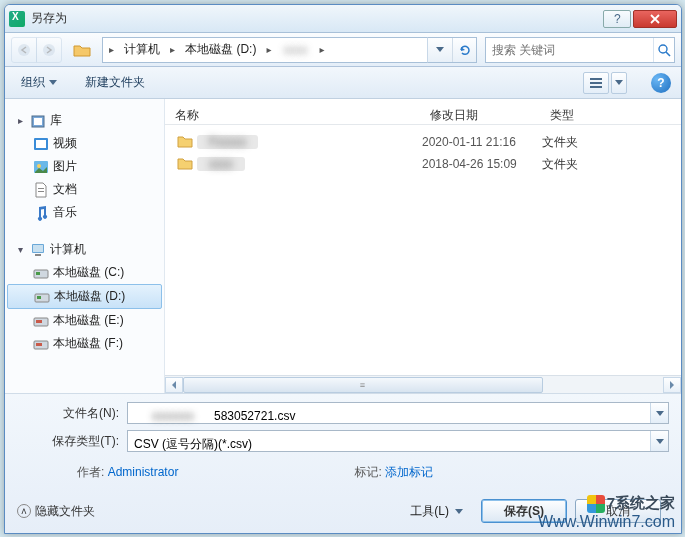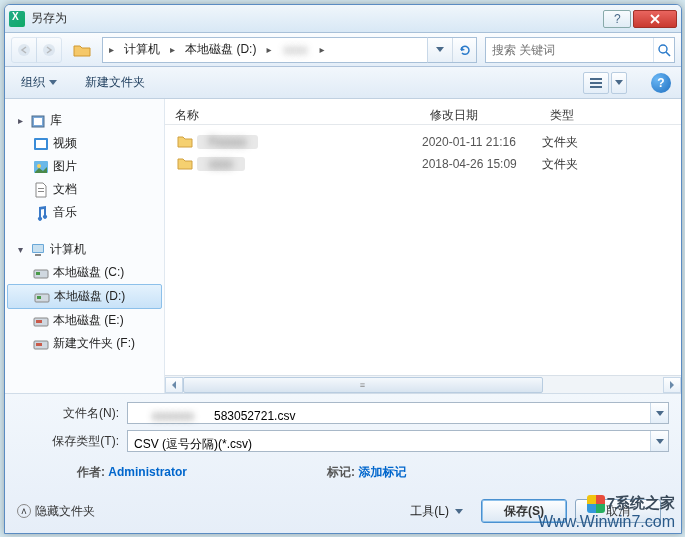--- a/index.html
+++ b/index.html
@@ -70,21 +70,21 @@
 .hscroll .thumb { position:absolute; left:0; width:75%; height:16px; background: linear-gradient(#f4f8fc,#d8e4f0); border:1px solid #b8cce0; border-radius:2px; display:flex; align-items:center; justify-content:center; font-size:9px; color:#888; letter-spacing:1px; }
 
 .bottom { background: linear-gradient(#f2f7fc,#e6eef8); padding: 8px 12px 6px; }
 .form-row { display:flex; align-items:center; margin-bottom:6px; }
 .form-label { width:110px; text-align:right; padding-right:8px; color:#333; }
 .form-control { flex:1; height:22px; border:1px solid #a8b8c8; background:#fff; display:flex; align-items:flex-end; }
 .form-control input { flex:1; border:none; outline:none; padding:0 6px; }
 .form-control .dd { width:18px; height:100%; border-left:1px solid #c8d8e8; display:flex; align-items:center; justify-content:center; background: linear-gradient(#fdfeff,#e4eef8); }
 .fname-inner { flex:1; display:flex; align-items:center; padding-left:4px; }
 .fname-inner .blur-part { color:transparent; text-shadow:0 0 6px rgba(90,90,90,0.9); padding:0 20px; }
-.meta-row { display:flex; padding:6px 0 14px 60px; gap:20px; color:#555;font-weight:bold; }
+.meta-row { display:flex; padding:6px 0 14px 60px; gap:56px; color:#555; }
 .meta-row .link { color:#0066cc; }
 .action-row { display:flex; align-items:center; justify-content:flex-end; gap:8px; padding:4px 8px 4px 0; position:relative; }
 .action-row .hide { position:absolute; left:0; display:flex; align-items:center; gap:4px; color:#333; }
 .expander { width:14px; height:14px; border:1px solid #888; border-radius:50%; display:inline-flex; align-items:center; justify-content:center; font-size:10px; }
 .toolmenu { padding:3px 10px; display:flex; align-items:center; gap:6px; color:#222; }
 .action-btn { min-width:86px; height:24px; border:1px solid #8aa8c4; border-radius:3px; background: linear-gradient(#fdfeff,#dce8f4); display:flex; align-items:center; justify-content:center; color:#333; position:relative; overflow:hidden; }
 .action-btn.primary { border:1px solid #4a90d0; box-shadow: inset 0 0 0 1px #8cc0ea; font-weight: bold; }
 .watermark { position:absolute; right:6px; bottom:2px; display:flex; flex-direction:column; align-items:flex-end; pointer-events:none; }
 .watermark .wm-top { display:flex; align-items:center; }
 .watermark .wm-logo { width:18px; height:18px; background: conic-gradient(#e74c3c 0 90deg,#27ae60 90deg 180deg,#3498db 180deg 270deg,#f1c40f 270deg 360deg); border-radius:3px; margin-right:2px; }
@@ -283,21 +283,21 @@
           </span>
           <span>本地磁盘 (E:)</span>
         </div>
       <div class="tree-node sub">
           <span class="tree-icon">
             <svg width="16" height="12">
               <rect x="1" y="3" width="14" height="8" fill="#d0d8e0" stroke="#888" rx="1"></rect>
               <rect x="3" y="5" width="6" height="3" fill="#c85a4a"></rect>
             </svg>
           </span>
-          <span>新建文件夹 (F:)</span>
+          <span>本地磁盘 (F:)</span>
         </div>
     </div>
 
     <div class="content">
       <div class="col-headers">
         <div class="col-h col-name">名称</div>
         <div class="col-h col-date">修改日期</div>
         <div class="col-h col-type">类型</div>
       </div>
       <div class="filelist">

